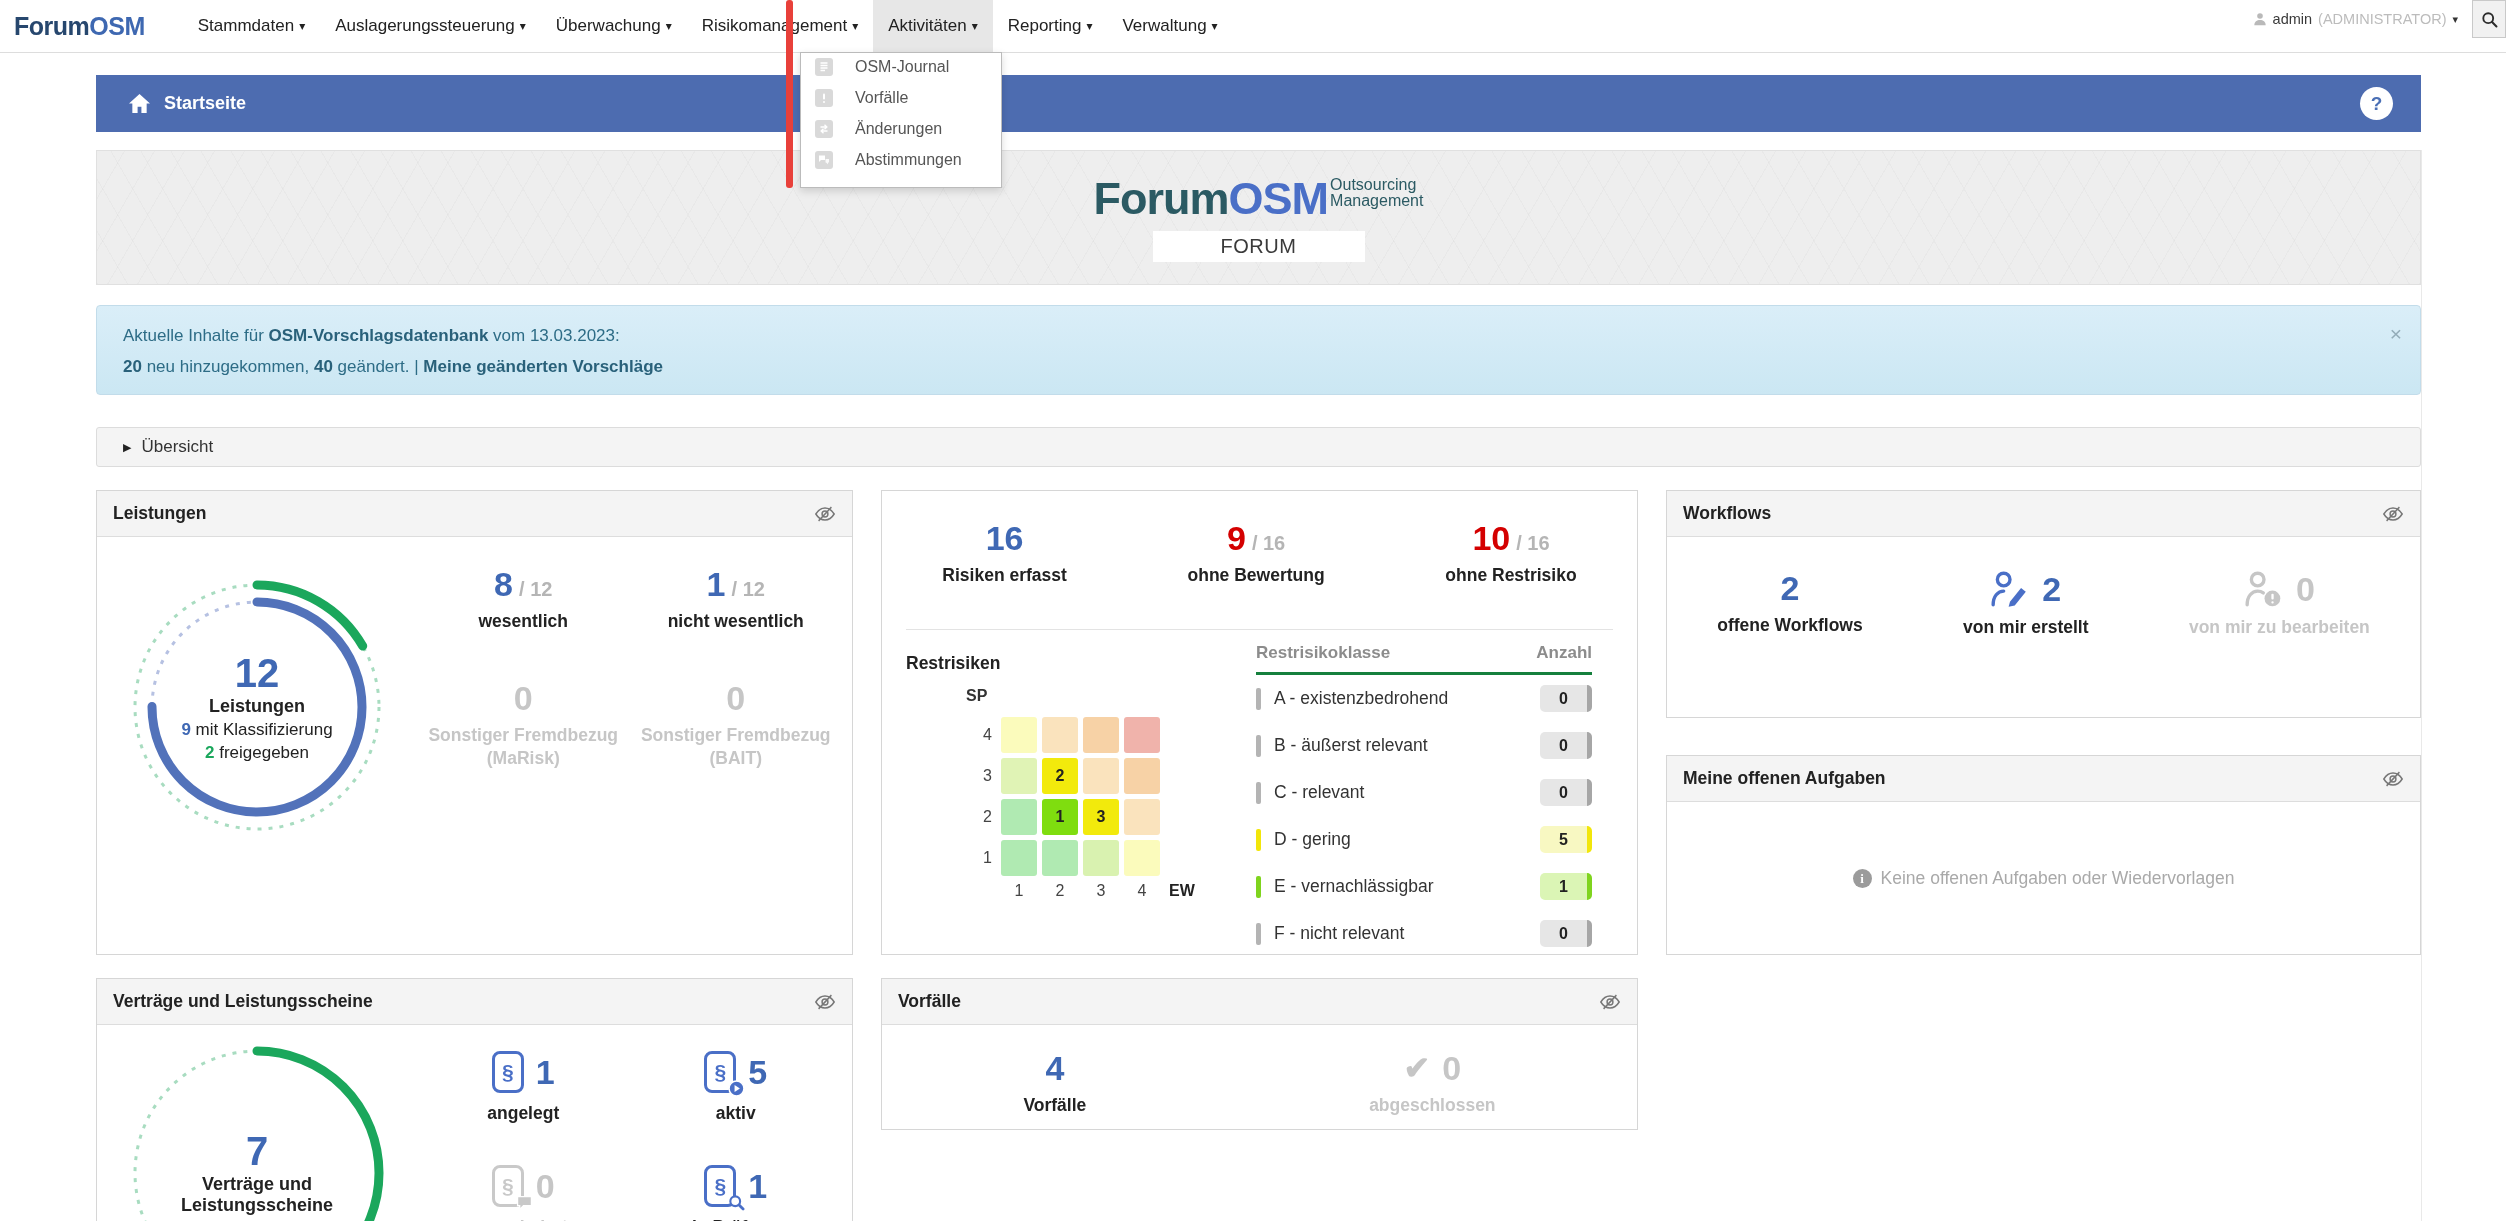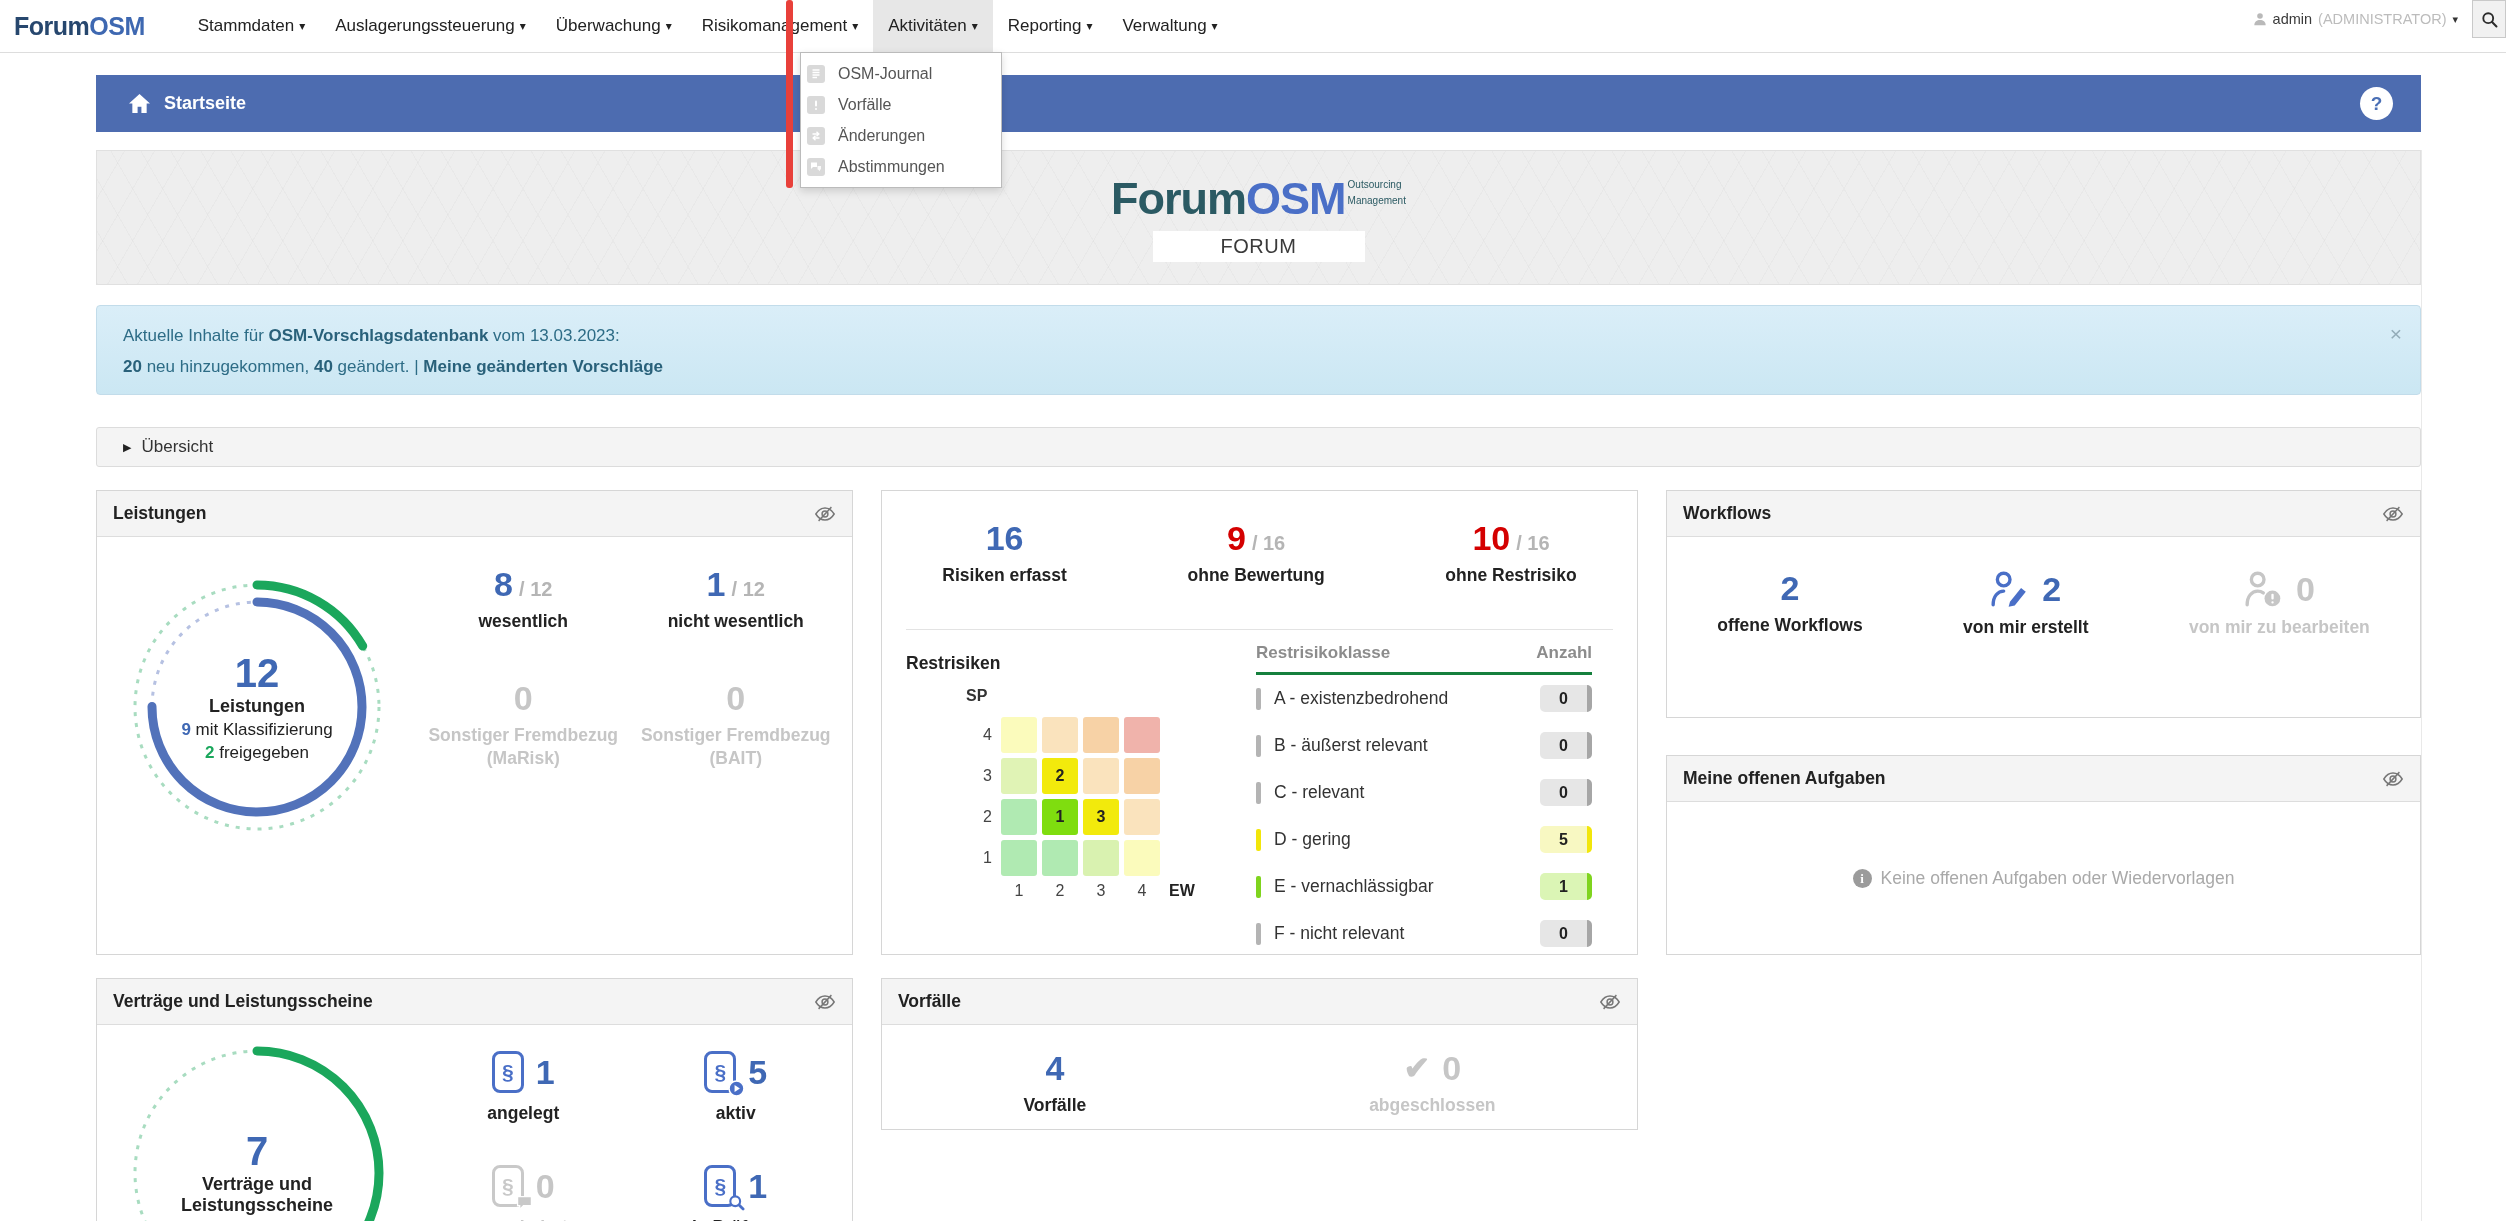--- a/index.html
+++ b/index.html
@@ -21,41 +21,41 @@
   .nav-user .caret{font-size:11px;color:#333;}
   .search-btn{position:absolute;right:0;top:0;width:34px;height:38px;background:#f1f1f1;
               border:1px solid #c9c9c9;display:flex;align-items:center;justify-content:center;cursor:pointer;box-sizing:border-box;}
 
   
   .redline{position:absolute;left:786px;top:0;width:7px;height:188px;background:#e8403a;border-radius:3px;z-index:40;}
 
   
   .dropdown{position:absolute;left:800px;top:52px;width:200px;background:#fff;border:1px solid #bbb;
             box-shadow:0 3px 8px rgba(0,0,0,0.15);padding:5px 0;z-index:30;}
-  .dd-item{display:flex;align-items:center;gap:13px;height:31px;padding:0 6px;font-size:16px;color:#555;cursor:pointer;}
+  .dd-item{display:flex;align-items:flex-start;gap:22px;height:31px;padding:0 14px;font-size:16px;color:#555;cursor:pointer;}
   .dd-icon{width:18px;height:18px;background:#d9d9d9;border-radius:3px;display:flex;align-items:center;justify-content:center;flex:0 0 18px;}
 
   
   .bluebar{position:absolute;left:96px;top:75px;width:2325px;height:57px;background:#4d6cb0;
            display:flex;align-items:center;padding-left:32px;box-sizing:border-box;gap:13px;z-index:5;}
   .bluebar .title{color:#fff;font-weight:bold;font-size:18px;}
   .help-circle{position:absolute;right:28px;top:12px;width:33px;height:33px;border-radius:50%;background:#fff;
                color:#4a6fb5;font-weight:bold;font-size:19px;display:flex;align-items:center;justify-content:center;cursor:pointer;}
 
   
   .hero{position:absolute;left:96px;top:150px;width:2325px;height:135px;box-sizing:border-box;
         background:#eeeeee;border:1px solid #e0e0e0;
         background-image:repeating-linear-gradient(60deg,rgba(0,0,0,0.022) 0 1px,transparent 1px 26px),
                          repeating-linear-gradient(-60deg,rgba(0,0,0,0.022) 0 1px,transparent 1px 26px);
         display:flex;flex-direction:column;align-items:center;justify-content:center;}
   .logo-row{display:flex;align-items:center;}
   .logo-main{font-size:45px;font-weight:bold;letter-spacing:-1px;}
   .logo-main .p1{color:#2b5a63;}
   .logo-main .p2{color:#4a6fc7;}
-  .logo-tag{margin-left:2px;font-size:10px;line-height:16px;color:#2b5a63;transform:translateY(-6px);}
+  .logo-tag{margin-left:2px;font-size:16px;line-height:16px;color:#2b5a63;transform:translateY(-6px);}
   .hero-box{margin-top:6px;width:212px;background:#fff;text-align:center;padding:4px 0;
             font-size:20px;color:#3a3a3a;letter-spacing:0.5px;}
 
   
   .alert{position:absolute;left:96px;top:305px;width:2325px;height:90px;box-sizing:border-box;
          background:linear-gradient(#daeef8,#cbe7f3);border:1px solid #c2dcea;border-radius:4px;
          color:#2d6c86;font-size:17px;padding:17px 26px;line-height:1.5;}
   .alert .row2{margin-top:5px;}
   .alert b{color:#29617a;}
   .alert .alert-link{cursor:pointer;}

